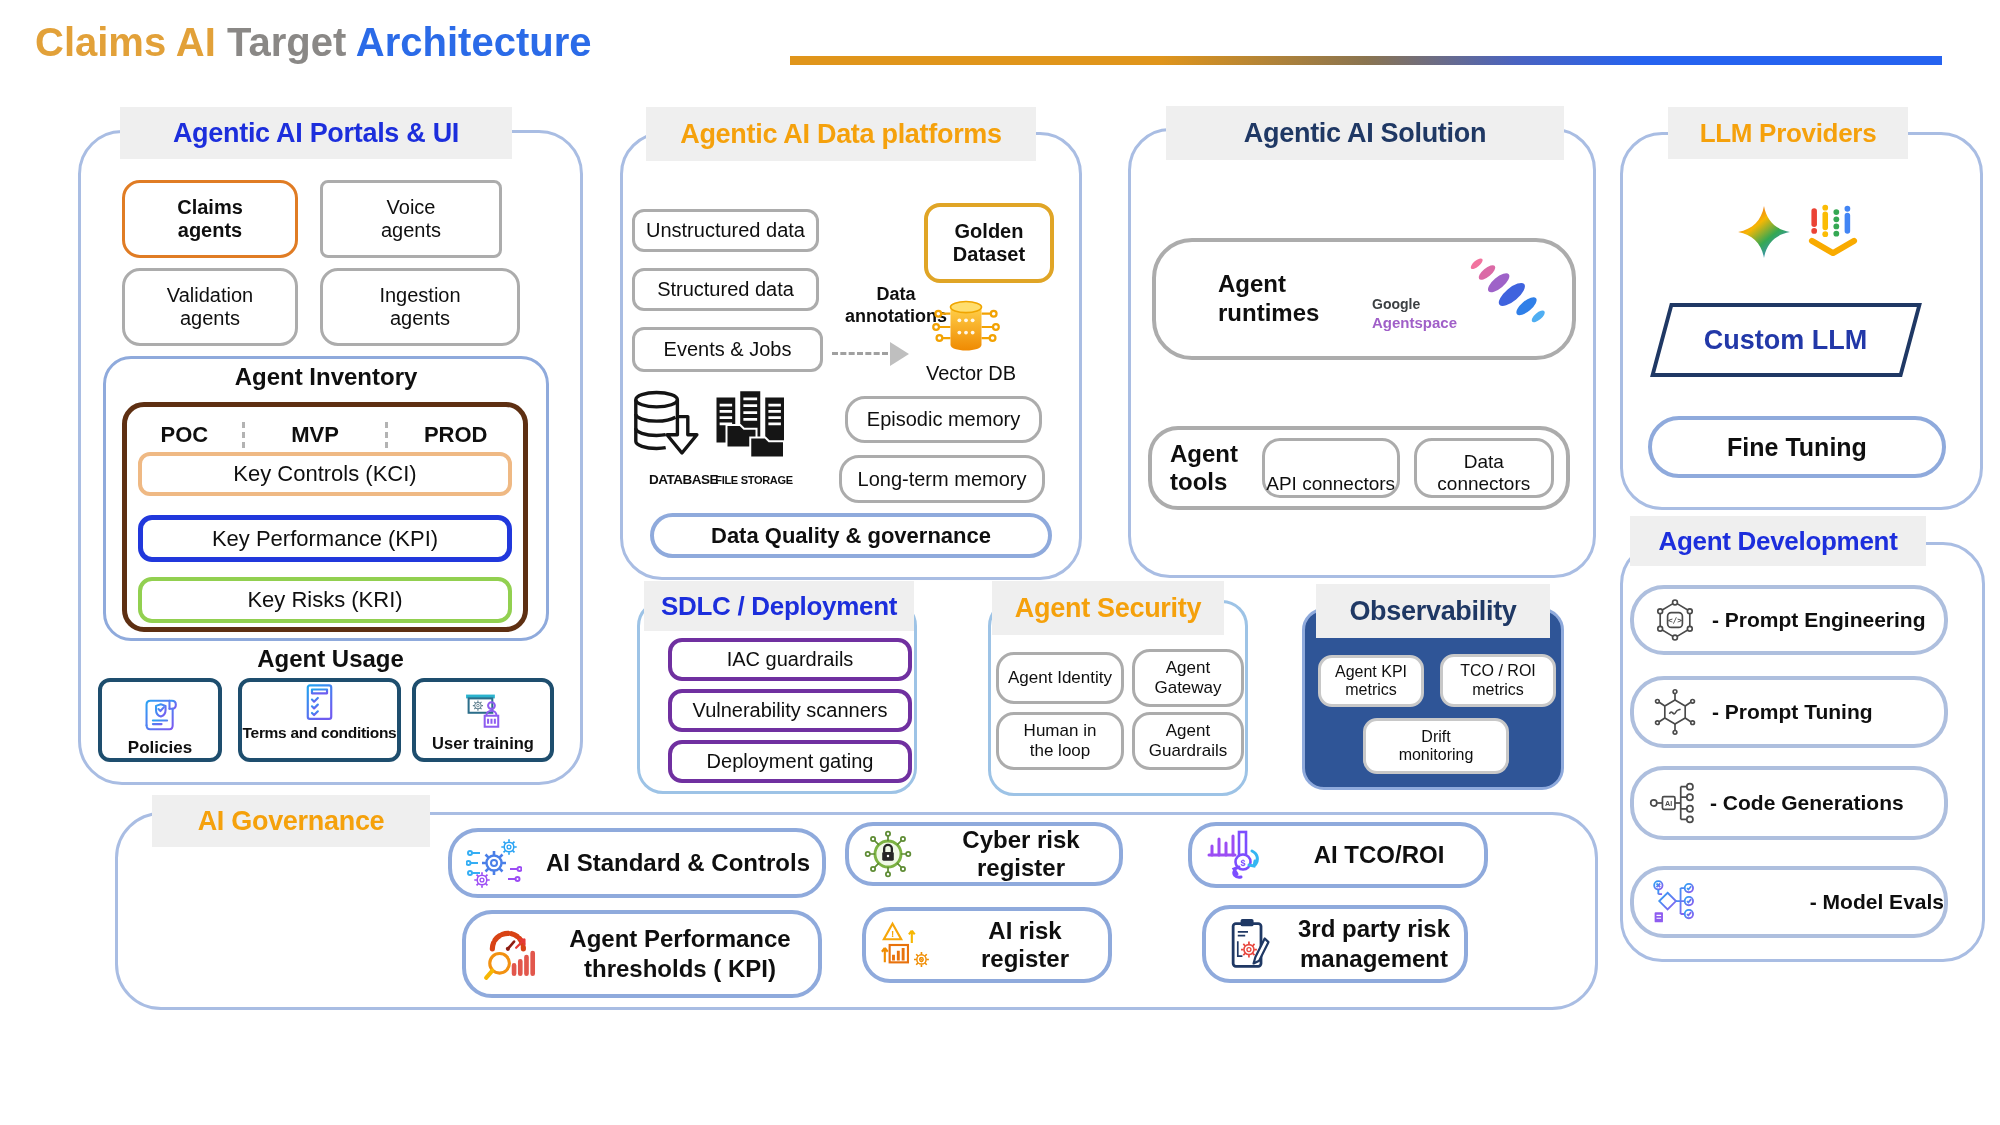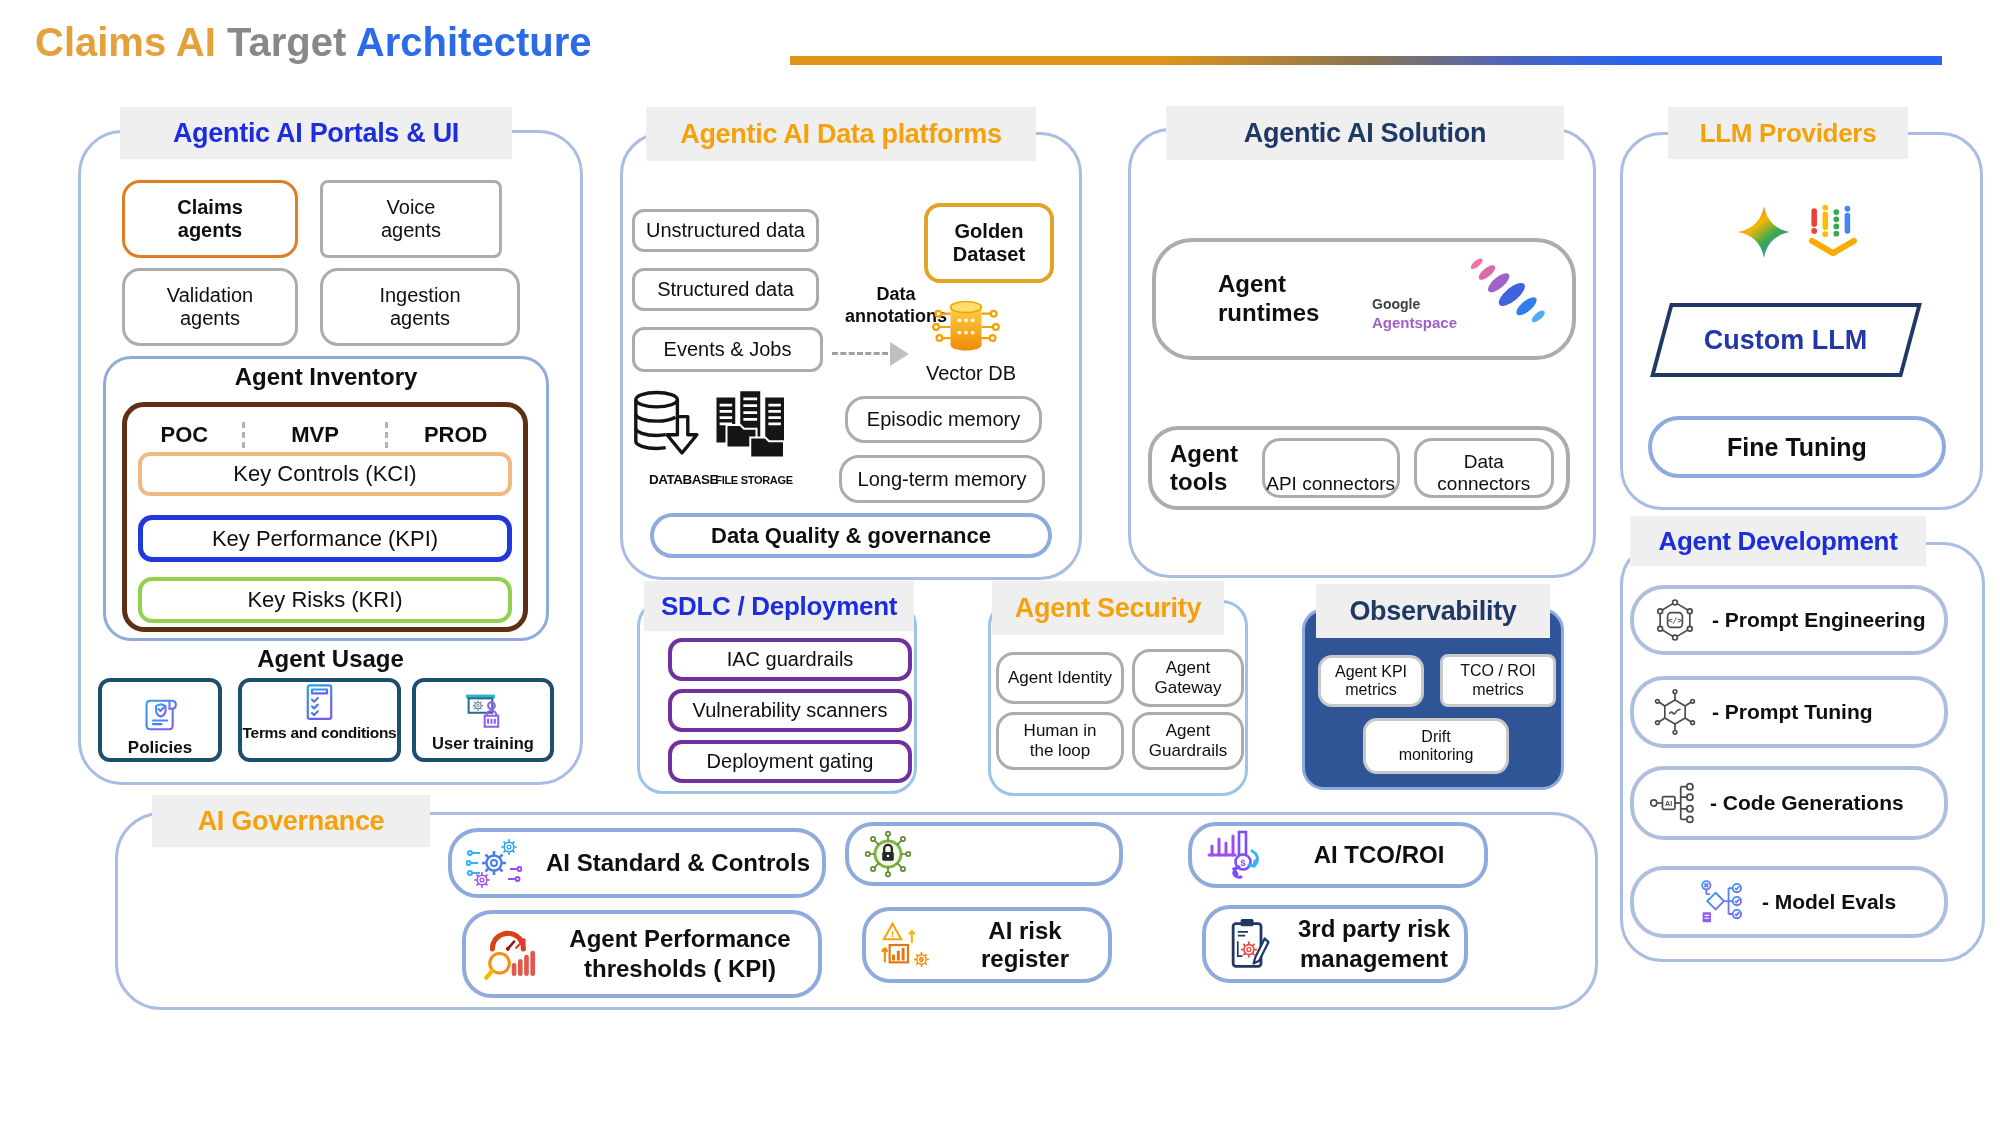--- a/index.html
+++ b/index.html
@@ -261,21 +261,21 @@
   <div class="panel" style="left:988px;top:600px;width:260px;height:196px;border:3.5px solid #9DC3E6;border-radius:26px"></div>
   <div class="chip c-orange" style="left:992px;top:581px;width:232px;height:54px;font-size:27px">Agent Security</div>
   <div class="box" style="left:996px;top:652px;width:128px;height:52px;border:3.5px solid #ACACAC;border-radius:18px;font-size:17px">Agent Identity</div>
   <div class="box" style="left:1132px;top:649px;width:112px;height:58px;border:3.5px solid #ACACAC;border-radius:18px;font-size:17px;padding:0 10px">Agent Gateway</div>
   <div class="box" style="left:996px;top:712px;width:128px;height:58px;border:3.5px solid #ACACAC;border-radius:18px;font-size:17px;padding:0 16px">Human in the loop</div>
   <div class="box" style="left:1132px;top:712px;width:112px;height:58px;border:3.5px solid #ACACAC;border-radius:18px;font-size:17px;padding:0 8px">Agent Guardrails</div>
 
   <div class="abs" style="left:1302px;top:608px;width:262px;height:182px;background:#2F5597;border:3px solid #8FAADC;border-radius:22px"></div>
   <div class="chip c-navy" style="left:1316px;top:584px;width:234px;height:54px;font-size:27px">Observability</div>
   <div class="box" style="left:1318px;top:655px;width:106px;height:52px;border:3px solid #C8C8C8;border-radius:14px;font-size:16px;padding:0 6px">Agent KPI metrics</div>
-  <div class="box" style="left:1440px;top:654px;width:116px;height:53px;border:3px solid #C8C8C8;border-radius:8px;font-size:16px;padding:0 6px">TCO / ROI metrics</div>
+  <div class="box" style="left:1440px;top:654px;width:116px;height:53px;border:3px solid #C8C8C8;border-radius:14px;font-size:16px;padding:0 6px">TCO / ROI metrics</div>
   <div class="box" style="left:1363px;top:718px;width:146px;height:56px;border:3px solid #C8C8C8;border-radius:14px;font-size:16px;padding:0 26px">Drift monitoring</div>
 
   <div class="panel" style="left:1620px;top:542px;width:365px;height:420px;border-radius:42px"></div>
   <div class="chip c-blue" style="left:1630px;top:516px;width:296px;height:50px;font-size:26px">Agent Development</div>
 
   <div class="box" style="left:1630px;top:585px;width:318px;height:70px;border:4px solid #AEBFDE;border-radius:34px;justify-content:flex-start;padding-left:16px;gap:12px">
     <svg viewBox="0 0 54 54" width="50" height="50">
       <g fill="none" stroke="#4A4A4A" stroke-width="1.8">
         <polygon points="27,8 43,17.5 43,36.5 27,46 11,36.5 11,17.5"></polygon>
         <circle cx="27" cy="8" r="2.6" fill="#fff"></circle>
@@ -325,21 +325,21 @@
         <circle cx="43.5" cy="10" r="3.2"></circle>
           <circle cx="43.5" cy="21" r="3.2"></circle>
         <circle cx="43.5" cy="33" r="3.2"></circle>
           <circle cx="43.5" cy="44" r="3.2"></circle>
       </g>
       <text x="21.5" y="30" font-size="7.5" font-weight="bold" text-anchor="middle" fill="#4A4A4A">AI</text>
     </svg>
     <span style="font-weight:700;font-size:21px">- Code Generations</span>
   </div>
 
-  <div class="box" style="left:1630px;top:866px;width:318px;height:72px;border:4px solid #AEBFDE;border-radius:34px;justify-content:center;padding-left:16px;gap:14px">
+  <div class="box" style="left:1630px;top:866px;width:318px;height:72px;border:4px solid #AEBFDE;border-radius:34px;justify-content:space-between;padding-left:16px;gap:14px">
     <svg viewBox="0 0 54 54" width="50" height="50">
       <defs>
           <linearGradient id="lgE" x1="0" y1="0" x2="1" y2="1">
             <stop offset="0" stop-color="#29A3F4"></stop>
             <stop offset="1" stop-color="#8E5CF0"></stop>
           </linearGradient>
         </defs>
       <g fill="none" stroke="url(#lgE)" stroke-width="2">
         <circle cx="9" cy="9" r="4.5"></circle>
           <path d="M7 7l4 4M11 7l-4 4"></path>
@@ -406,20 +406,21 @@
           <circle cx="49" cy="28" r="2.2"></circle>
         <circle cx="12.5" cy="12.5" r="2.2"></circle>
           <circle cx="43.5" cy="12.5" r="2.2"></circle>
           <circle cx="12.5" cy="43.5" r="2.2"></circle>
           <circle cx="43.5" cy="43.5" r="2.2"></circle>
       </g>
       <path d="M24 26v-3.5a4 4 0 0 1 8 0V26" stroke="#262626" stroke-width="2.4" fill="none"></path>
       <rect x="22" y="26" width="12" height="9" rx="1.5" fill="#262626"></rect>
       <circle cx="28" cy="30" r="1.3" fill="#fff"></circle>
     </svg>
+    <span style="font-weight:700;font-size:24px;flex:1;text-align:center">Cyber risk register</span>
   </div>
 
   <div class="box" style="left:862px;top:907px;width:250px;height:76px;border:4px solid #8FAADC;border-radius:28px;justify-content:flex-start;padding-left:14px;gap:8px">
     <svg viewBox="0 0 56 56" width="54" height="56">
       <g fill="none" stroke-width="2.2">
         <path d="M13 6L22 22H4z" stroke="#F6A609"></path>
         <path d="M5 46V31M5 31l-3 4M5 31l3 4" stroke="#F08C00"></path>
         <path d="M33 26V13M33 13l-3 4M33 13l3 4" stroke="#F6B704"></path>
         <rect x="10" y="28" width="19" height="18" stroke="#E8720C"></rect>
         <path d="M14 44v-6M19 44v-10M24 44v-13" stroke="#E8720C" stroke-width="3"></path>

